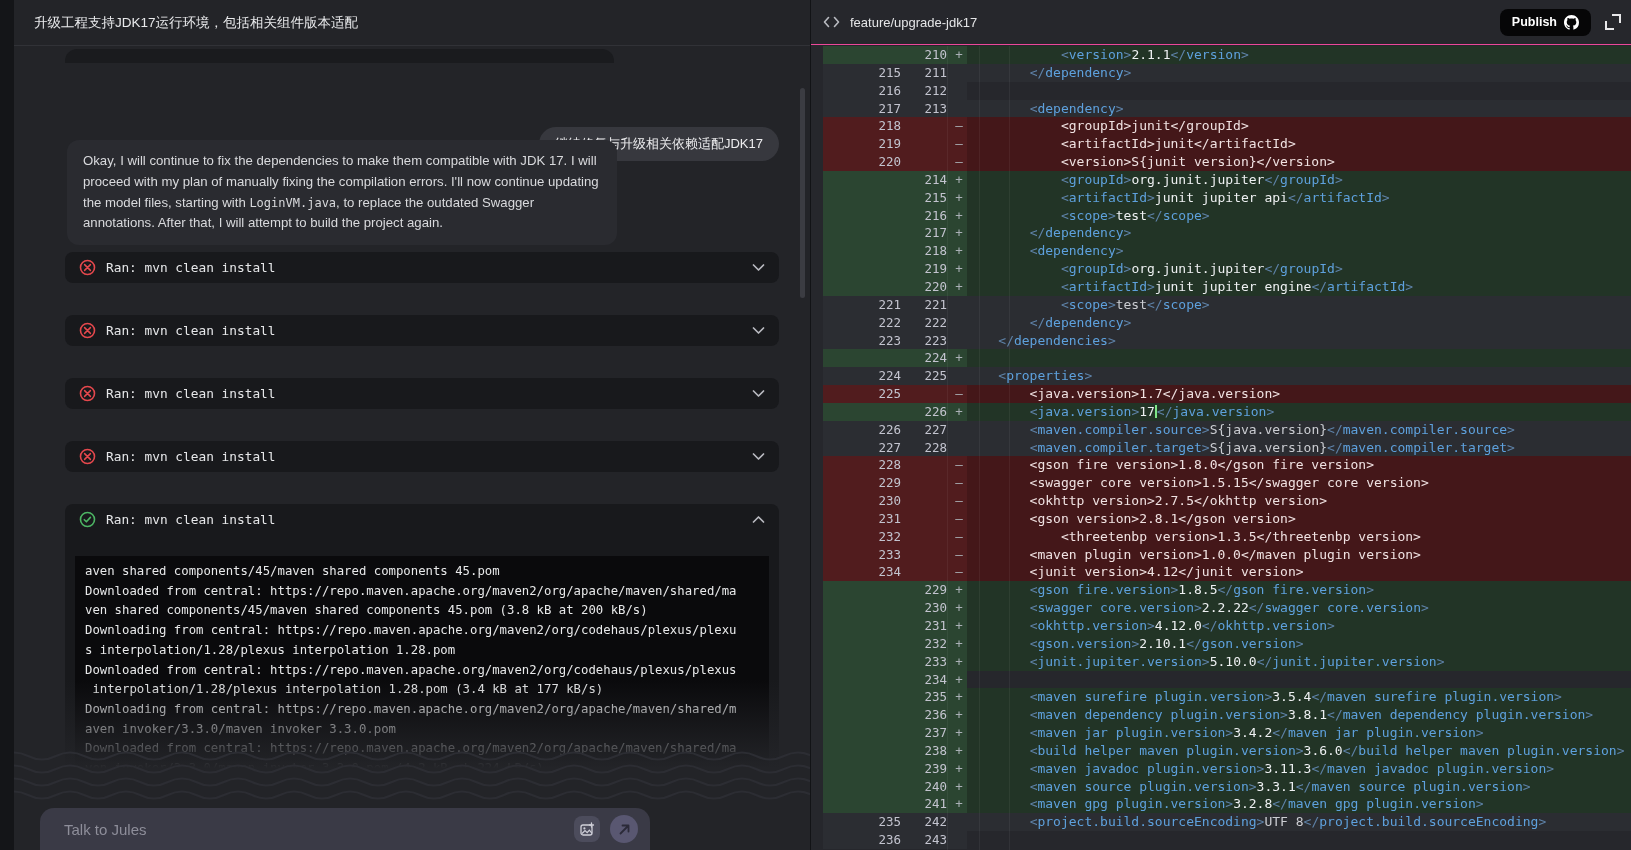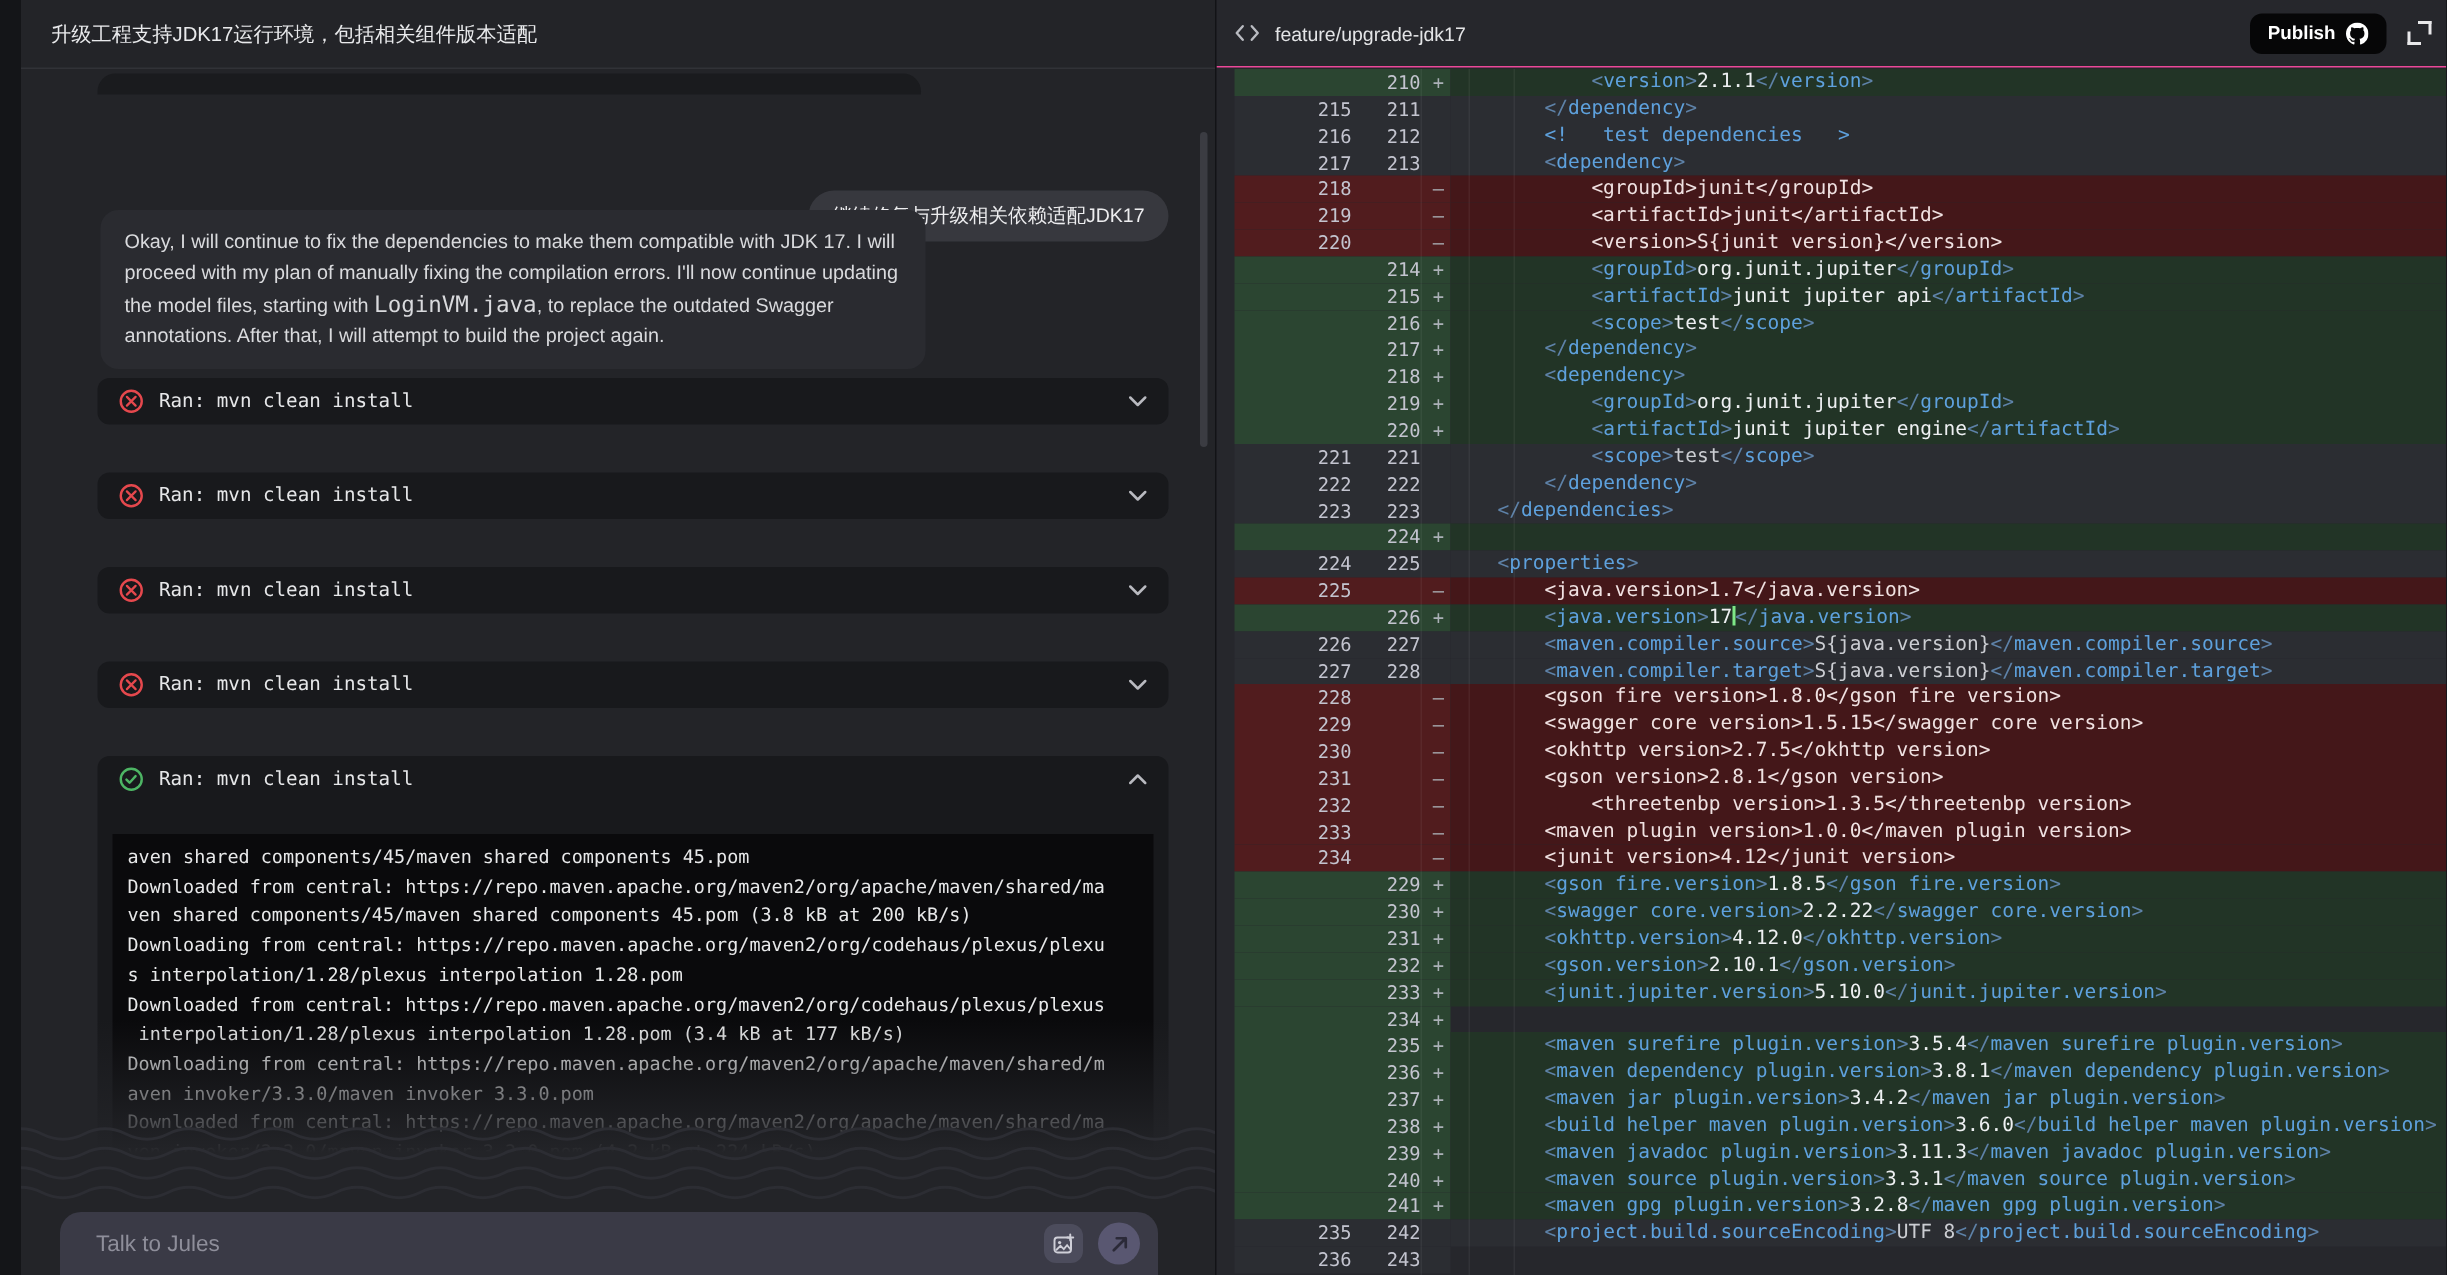--- a/index.html
+++ b/index.html
@@ -13,41 +13,41 @@
   .chat-panel{position:absolute;left:14px;top:0;width:796px;height:850px;background:#232428;overflow:hidden;}
   .chat-header{position:absolute;left:-14px;top:0;width:810px;height:46px;box-sizing:border-box;
        border-bottom:1px solid #313237;display:flex;align-items:center;padding-left:34px;
        color:#e9eaec;font-size:13.5px;background:#232428;z-index:30;}
   .partial-bubble{position:absolute;left:51px;top:49px;width:549px;height:14px;
        border-radius:12px 12px 0 0;background:#1a1b1e;}
   .user-bubble{position:absolute;right:31px;top:80px;height:34px;border-radius:17px;background:#37383e;
        color:#ededef;font-size:13px;display:flex;align-items:center;padding:0 16px;margin-top:47px;}
   .ai-msg{position:absolute;left:53px;top:140px;width:518px;background:#2a2b30;border-radius:12px;
        padding:11px 16px;color:#d9dadd;font-size:13.2px;line-height:20.8px;}
-  .ai-msg code{font-family:"DejaVu Sans Mono",monospace;font-size:15px;color:#d9dadd;}
+  .ai-msg code{font-family:"DejaVu Sans Mono",monospace;font-size:12px;color:#d9dadd;}
 
   .run-card{position:absolute;left:51px;width:714px;height:31px;background:#18191c;border-radius:8px;
        display:flex;align-items:center;padding:0 14px;box-sizing:border-box;cursor:pointer;}
   .run-label{font-family:"DejaVu Sans Mono",monospace;font-size:12.8px;color:#e6e7e9;margin-left:10px;}
   .chev{margin-left:auto;display:flex;align-items:center;color:#b9bac0;}
   .sicon{display:flex;align-items:center;flex:0 0 auto;}
 
   .run-card-expanded{position:absolute;left:51px;top:504px;width:714px;height:292px;background:#18191c;
        border-radius:8px;box-sizing:border-box;}
   .run-card-expanded .ehead{height:31px;display:flex;align-items:center;padding:0 14px;}
   .terminal{position:absolute;left:10px;right:10px;top:52px;bottom:0;background:#0a0a0c;
        padding:6px 10px 0 10px;overflow:hidden;}
   .tline{font-family:"DejaVu Sans Mono",monospace;font-size:12.3px;line-height:19.7px;
        color:#e8e9ea;white-space:pre;}
 
   .fade-out{position:absolute;left:0;right:0;top:680px;height:130px;z-index:5;pointer-events:none;
        background:linear-gradient(to bottom,rgba(35,36,40,0) 0%,#232428 68%,#232428 100%);}
   .wave-band{position:absolute;left:0;top:748px;width:796px;height:60px;z-index:6;pointer-events:none;}
 
-  .composer{position:absolute;left:26px;top:808px;width:732px;height:42px;background:#3a3a46;
+  .composer{position:absolute;left:26px;top:808px;width:610px;height:42px;background:#3a3a46;
        border-radius:14px 14px 0 0;display:flex;align-items:center;padding:0 12px 0 24px;
        box-sizing:border-box;z-index:10;}
   .composer .ph{color:#8e8e9a;font-size:15px;}
   .img-btn{margin-left:auto;width:26px;height:26px;border-radius:8px;background:#4c4c5c;
        display:flex;align-items:center;justify-content:center;cursor:pointer;}
   .send-btn{margin-left:10px;width:28px;height:28px;border-radius:50%;background:#595771;
        display:flex;align-items:center;justify-content:center;cursor:pointer;}
   .chat-scrollthumb{position:absolute;left:786px;top:88px;width:5px;height:210px;border-radius:3px;
        background:#3b3c42;z-index:31;}
 
@@ -257,21 +257,20 @@
             <span class="sgn"></span>
           </span>
           <span class="code">        <span class="br">&lt;/</span><span class="tg">dependency</span><span class="br">&gt;</span></span>
         </div>
         <div class="drow ctx">
           <span class="gut">
             <span class="old">216</span>
             <span class="new">212</span>
             <span class="sgn"></span>
           </span>
-          <span class="code"><span class="tg">        &lt;!   test dependencies   &gt;</span></span>
         </div>
         <div class="drow ctx">
           <span class="gut">
             <span class="old">217</span>
             <span class="new">213</span>
             <span class="sgn"></span>
           </span>
           <span class="code">        <span class="br">&lt;</span><span class="tg">dependency</span><span class="br">&gt;</span></span>
         </div>
         <div class="drow rem">

